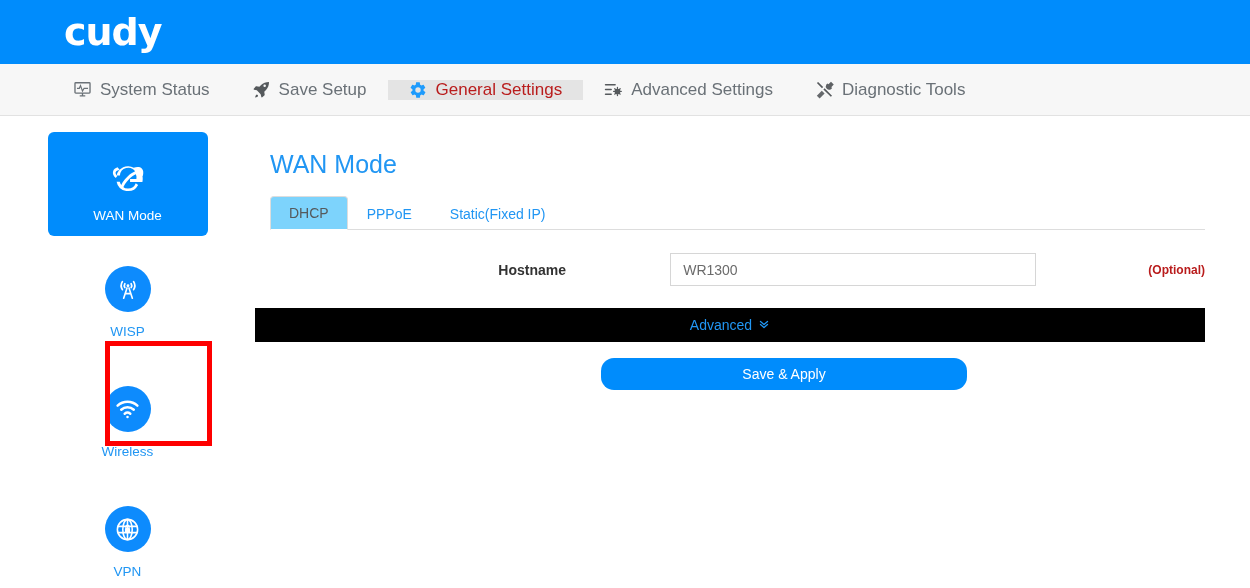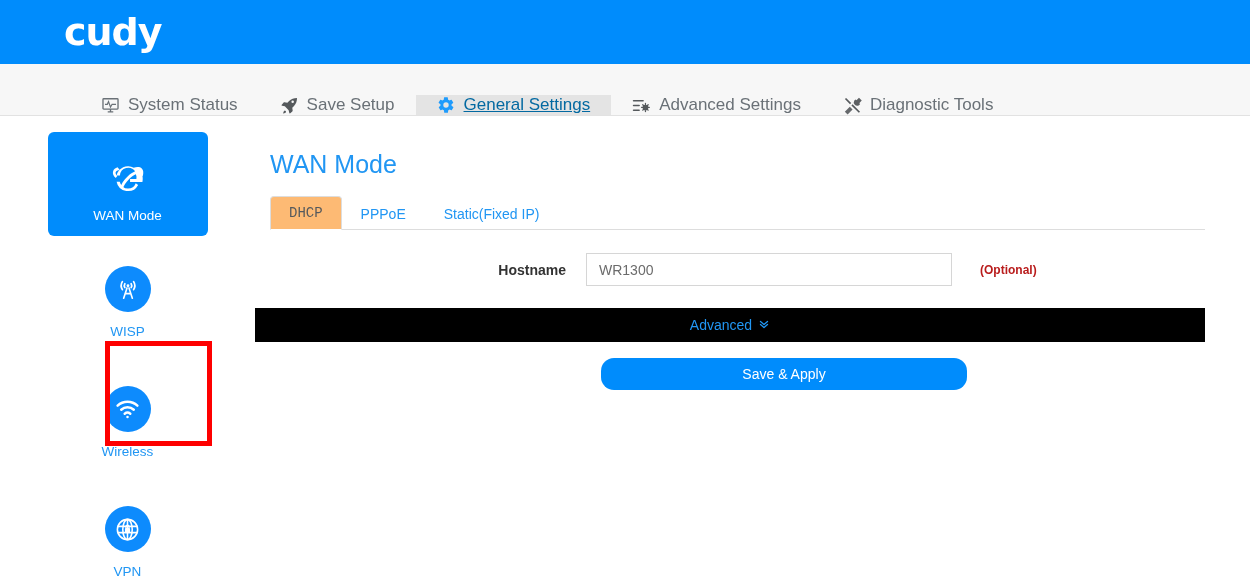--- a/index.html
+++ b/index.html
@@ -27,37 +27,36 @@
     line-height: 42px;
     font-family: "DejaVu Sans", sans-serif;
   }
 
   
   .navbar {
     height: 52px;
     background: #f7f7f7;
     border-bottom: 1px solid #e2e2e2;
     display: flex;
-    align-items: flex-end;
-    padding-left: 80px;
+    align-items: center;
+    padding-left: 52px;
   }
   .nav-item {
     display: flex;
     align-items: center;
     gap: 8px;
     padding: 0 21px;
     font-size: 17px;
     color: #6a7177;
     cursor: pointer;
     white-space: nowrap;
   }
   .nav-item.active {
     background: #e4e4e4;
-    color: #0369a1;
-    text-decoration: underline;
+    color: #b91c1c;
   }
   .nav-icon {
     display: inline-flex;
     align-items: center;
     justify-content: center;
     width: 19px;
     height: 19px;
   }
   .nav-icon svg { display: block; }
 
@@ -152,34 +151,34 @@
     color: #2196f3;
     cursor: pointer;
     line-height: 18px;
     border: 1px solid transparent;
     border-bottom: none;
     margin-bottom: -1px;
     white-space: nowrap;
   }
   .tab.active {
     color: #55595c;
-    background: #fdba74;
+    background: #7dd3fc;
     border: 1px solid #dddddd;
     border-bottom: 1px solid #ffffff;
     border-top-left-radius: 4px;
     border-top-right-radius: 4px;
-    font-family: Liberation Mono, monospace;
   }
 
   
   .form-row {
     display: flex;
     align-items: center;
     margin-top: 23px;
     height: 33px;
+    justify-content: space-between;
   }
   .form-label {
     width: 316px;
     text-align: right;
     padding-right: 20px;
     font-size: 14px;
     font-weight: bold;
     color: #333333;
   }
   .form-input {

